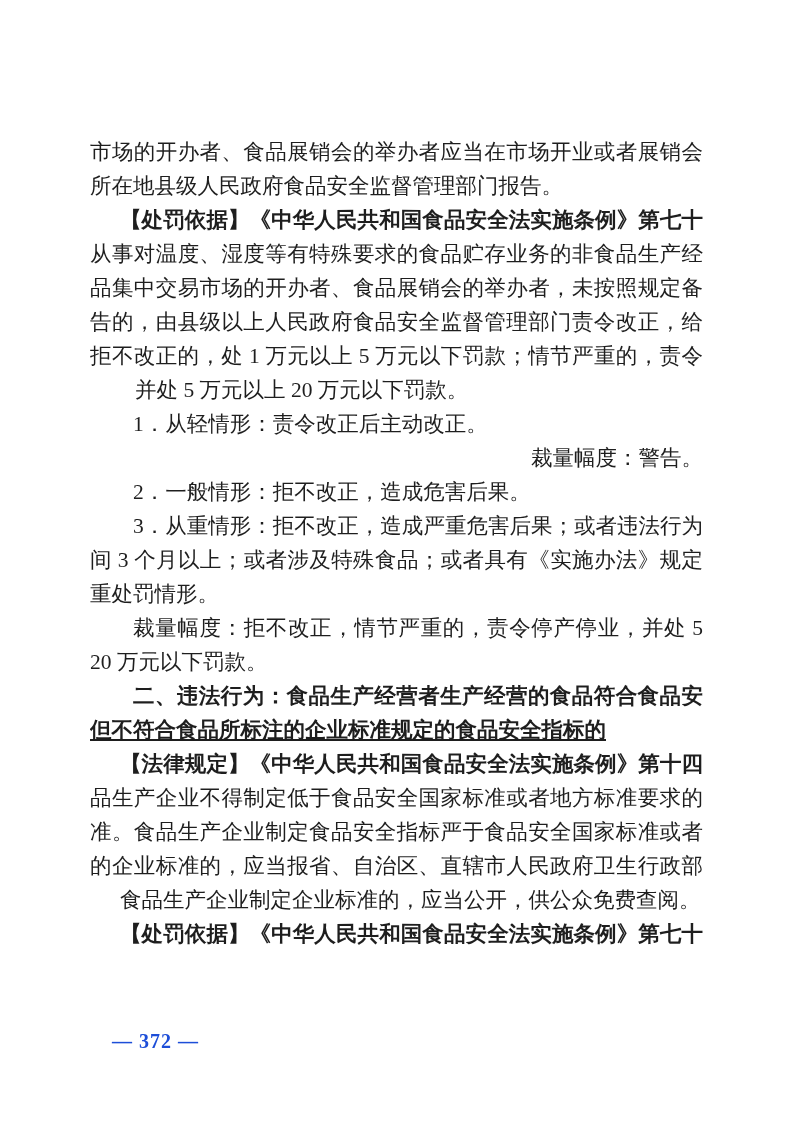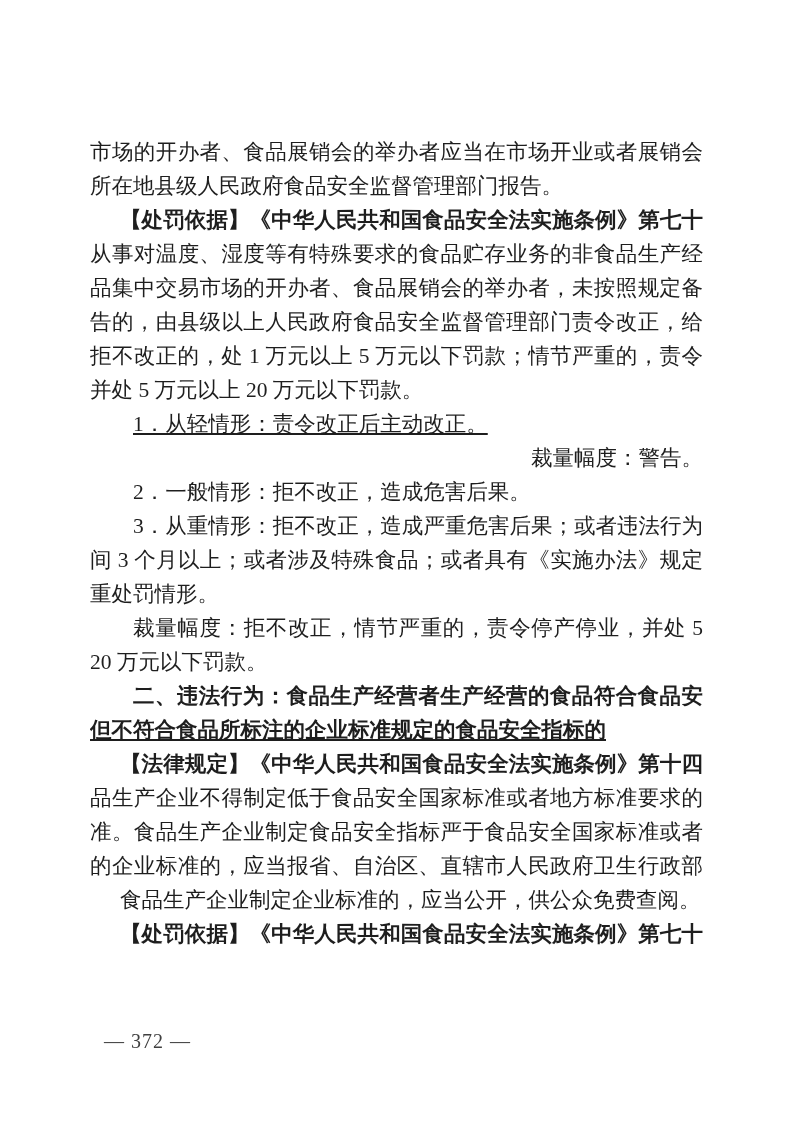--- a/index.html
+++ b/index.html
@@ -31,43 +31,44 @@
   }
   .line.j {
     text-align: justify;
     text-align-last: justify;
   }
   .s-r { font-weight: 400; font-family: "Liberation Serif", serif; }
   .s-b { font-weight: 700; font-family: "Liberation Serif", serif; }
   .s-h { font-weight: 700; font-family: "Liberation Sans", sans-serif; }
   .page-number {
     position: absolute;
-    left: 104px;
+    left: 112px;
     top: 1029px;
     font-size: 20px;
     line-height: 24px;
     font-family: "Liberation Serif", serif;
-    color: #404040;
+    color: #1d4ed8;
     letter-spacing: 1px;
+    font-weight: bold;
   }
 </style>
 </head>
 <body>
 
 <div class="page">
   <div class="text-block" id="text-block">
       <div class="line j" style="text-indent: 0px;"><span class="s-r">市场的开办者、食品展销会的举办者应当在市场开业或者展销会举办前向</span></div>
       <div class="line" style="text-indent: 0px;"><span class="s-r">所在地县级人民政府食品安全监督管理部门报告。</span></div>
       <div class="line j" style="text-indent: 30px;"><span class="s-b">【处罚依据】《中华人民共和国食品安全法实施条例》第七十二条：</span></div>
       <div class="line j" style="text-indent: 0px;"><span class="s-r">从事对温度、湿度等有特殊要求的食品贮存业务的非食品生产经营者，食</span></div>
       <div class="line j" style="text-indent: 0px;"><span class="s-r">品集中交易市场的开办者、食品展销会的举办者，未按照规定备案或者报</span></div>
       <div class="line j" style="text-indent: 0px;"><span class="s-r">告的，由县级以上人民政府食品安全监督管理部门责令改正，给予警告；</span></div>
       <div class="line j" style="text-indent: 0px;"><span class="s-r">拒不改正的，处 1 万元以上 5 万元以下罚款；情节严重的，责令停产停业，</span></div>
-      <div class="line" style="text-indent: 0px;"><span class="s-r">并处 5 万元以上 20 万元以下罚款。</span></div>
-      <div class="line" style="text-indent: 43px; text-decoration: underline;"><span class="s-r">1．从轻情形：责令改正后主动改正。</span></div>
+      <div class="line" style="text-indent: 0px; margin-left: 45px;"><span class="s-r">并处 5 万元以上 20 万元以下罚款。</span></div>
+      <div class="line" style="text-indent: 43px;"><span class="s-r">1．从轻情形：责令改正后主动改正。</span></div>
       <div class="line" style="text-indent: 10px; text-align: right;"><span class="s-r">裁量幅度：警告。</span></div>
       <div class="line" style="text-indent: 43px;"><span class="s-r">2．一般情形：拒不改正，造成危害后果。</span></div>
       <div class="line j" style="text-indent: 43px;"><span class="s-r">3．从重情形：拒不改正，造成严重危害后果；或者违法行为持续时</span></div>
       <div class="line j" style="text-indent: 0px;"><span class="s-r">间 3 个月以上；或者涉及特殊食品；或者具有《实施办法》规定的其他从</span></div>
       <div class="line" style="text-indent: 0px;"><span class="s-r">重处罚情形。</span></div>
       <div class="line j" style="text-indent: 43px;"><span class="s-r">裁量幅度：拒不改正，情节严重的，责令停产停业，并处 5 万元以上</span></div>
       <div class="line" style="text-indent: 0px;"><span class="s-r">20 万元以下罚款。</span></div>
       <div class="line j" style="text-indent: 43px;"><span class="s-h">二、违法行为：食品生产经营者生产经营的食品符合食品安全标准，</span></div>
       <div class="line" style="text-indent: 0px; text-decoration: underline;"><span class="s-h">但不符合食品所标注的企业标准规定的食品安全指标的</span></div>
       <div class="line j" style="text-indent: 30px;"><span class="s-b">【法律规定】《中华人民共和国食品安全法实施条例》第十四条：</span></div>

